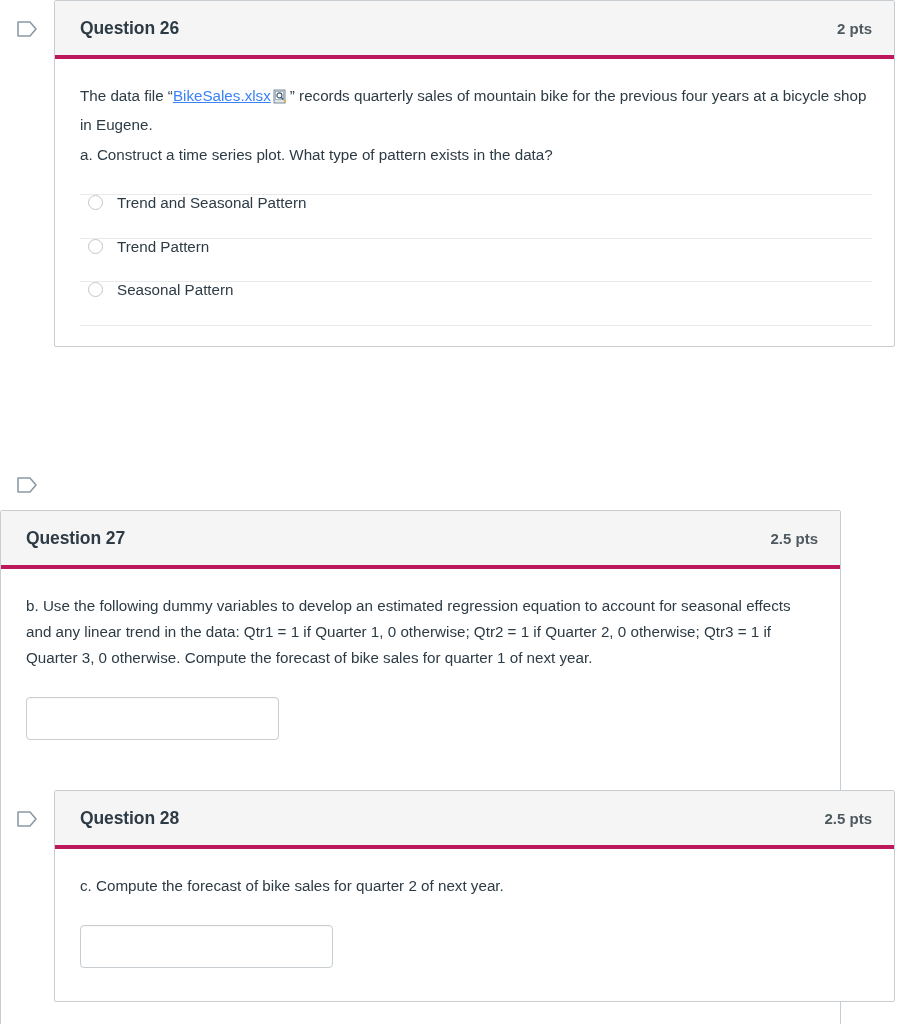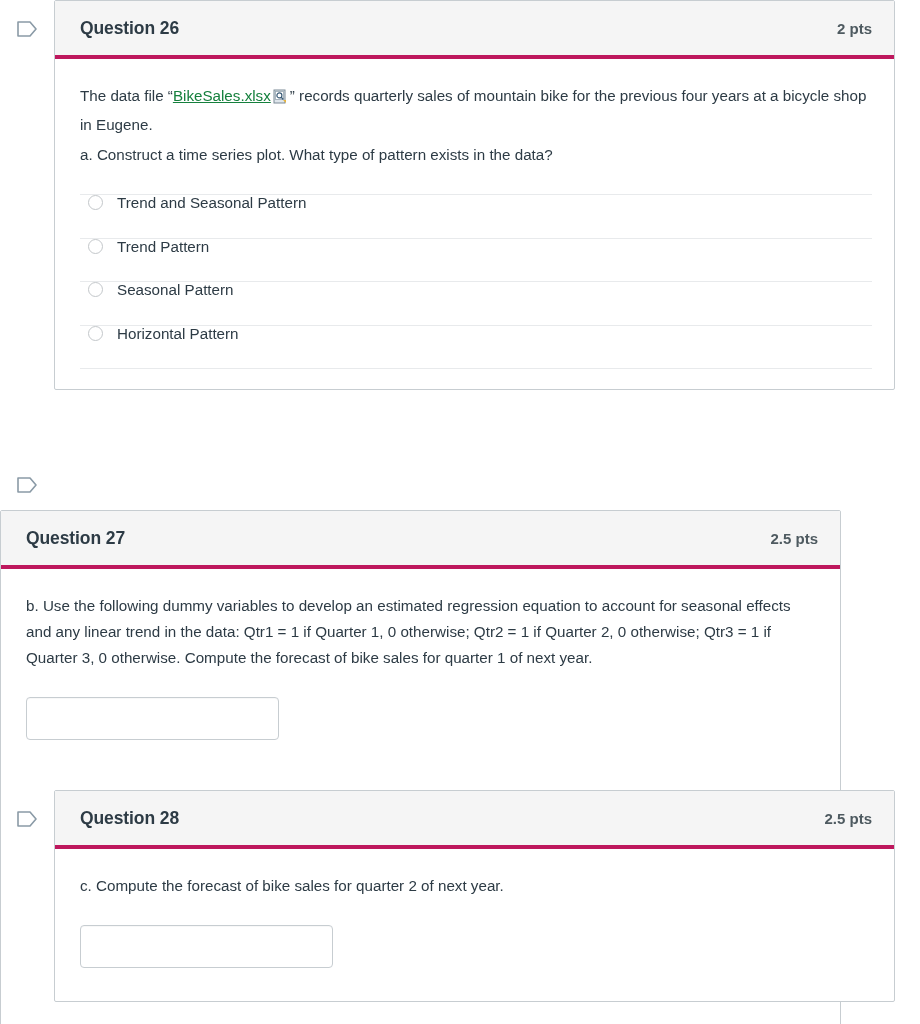--- a/index.html
+++ b/index.html
@@ -80,21 +80,21 @@
   .q-text {
     font-size: 15.2px;
     line-height: 1.72;
     color: #2d3b45;
     margin: 0 0 0 0;
     max-width: 790px;
   }
   .q-text + .q-text { margin-top: 4px; }
 
   .file-link {
-    color: #15803d;
+    color: #3b82f6;
     text-decoration: underline;
   }
 
   .file-preview-icon {
     display: inline-block;
     vertical-align: -3px;
     margin: 0 2px;
   }
 
   
@@ -174,24 +174,20 @@
             <span class="answer-label">Trend and Seasonal Pattern</span>
           </div>
           <div class="answer-row">
             <span class="radio"></span>
             <span class="answer-label">Trend Pattern</span>
           </div>
           <div class="answer-row">
             <span class="radio"></span>
             <span class="answer-label">Seasonal Pattern</span>
           </div>
-          <div class="answer-row" style="border-bottom:1px solid #e8eaec;">
-            <span class="radio"></span>
-            <span class="answer-label">Horizontal Pattern</span>
-          </div>
         </div>
       </div>
     </div>
   </div>
 
   <div class="q-block" style="top:456px;flex-direction:column;">
     <div class="flag-gutter">
       <span class="flag-icon">
         <svg width="22" height="24" viewBox="0 0 22 24" aria-hidden="true">
           <path d="M2 5 L14 5 L20 12 L14 19 L2 19 Z" fill="none" stroke="#8a9aa6" stroke-width="1.6" stroke-linejoin="round"></path>

